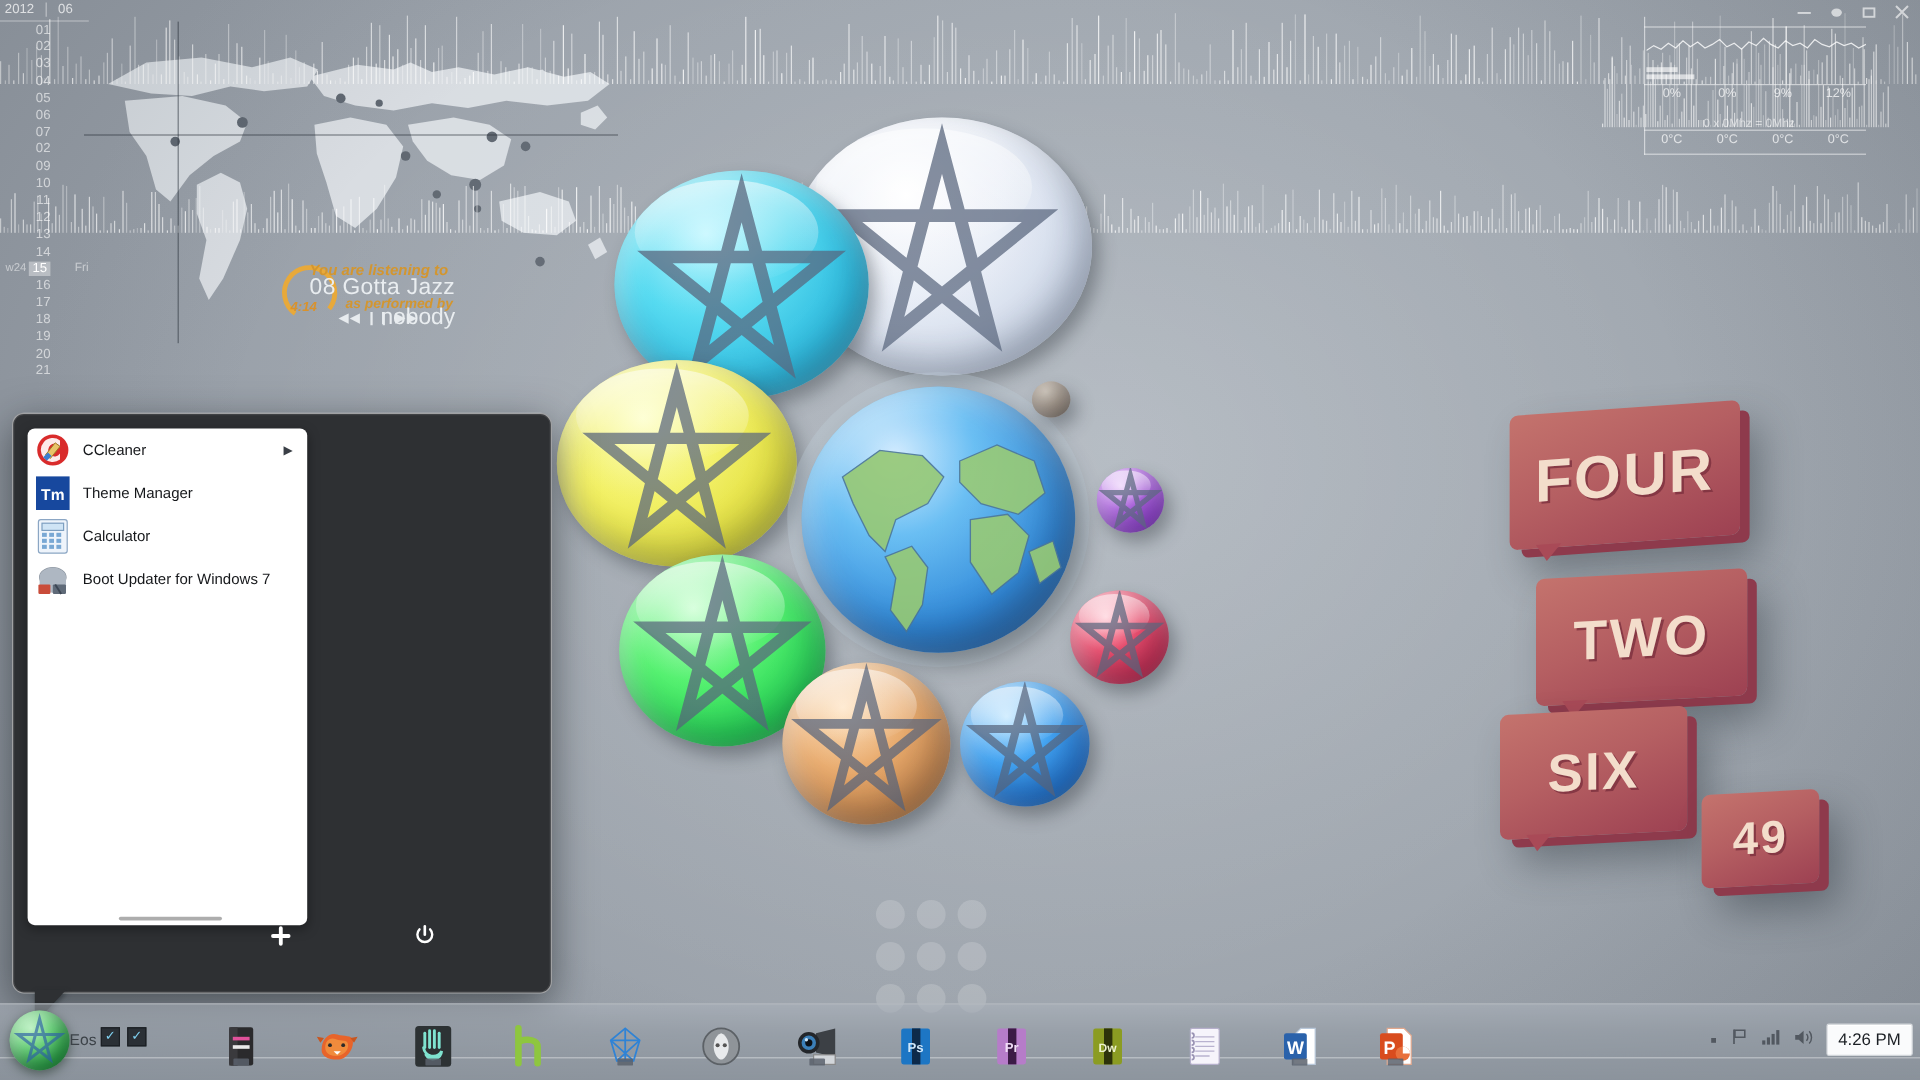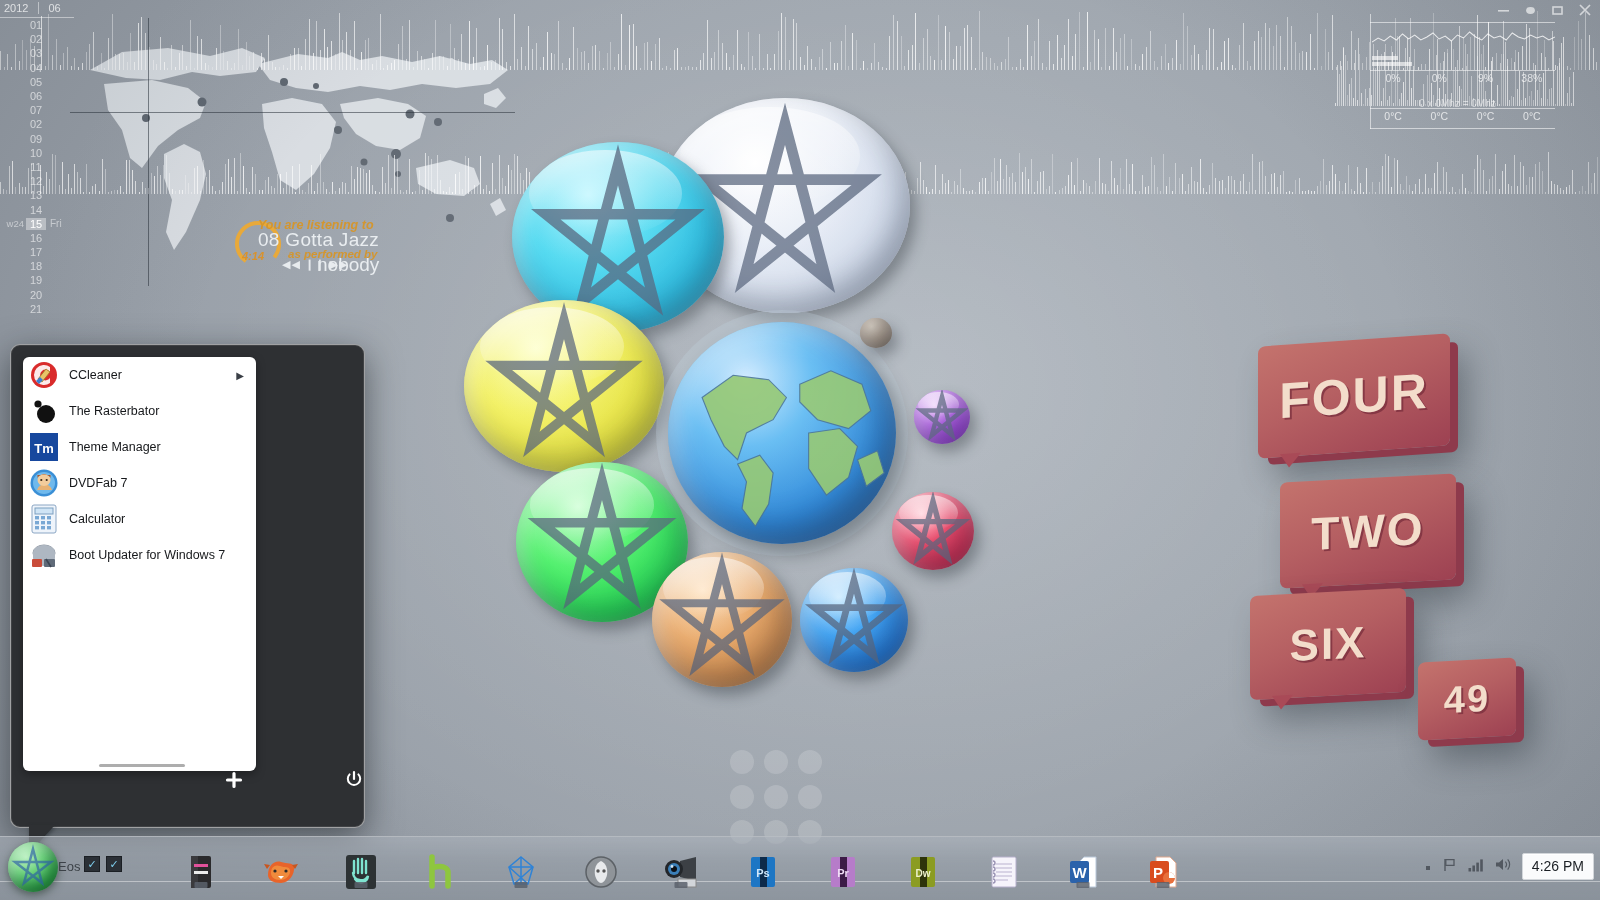--- a/index.html
+++ b/index.html
@@ -34,21 +34,21 @@
 
   
   .datebar { position:absolute; left:0; top:0; width:74px; height:350px;
     font-size:11px; color:rgba(255,255,255,.62); }
   .datebar .hdr { display:flex; padding:2px 4px 3px 4px; border-bottom:1px solid rgba(255,255,255,.45); }
   .datebar .hdr .yr { width:34px; text-align:left; color:rgba(255,255,255,.72); }
   .datebar .hdr .mo { flex:1; text-align:center; color:rgba(255,255,255,.72); border-left:1px solid rgba(255,255,255,.45); }
   .dayrow { height:14.2px; display:flex; align-items:center; font-size:11px; position:relative; }
   .dayrow .wk { width:26px; text-align:right; font-size:9.5px; color:rgba(255,255,255,.5); padding-right:2px; }
   .dayrow .dd { width:20px; text-align:center; color:rgba(255,255,255,.60); }
-  .dayrow .dow { padding-left:4px; font-size:10px; color:rgba(255,255,255,.5); }
+  .dayrow .dow { padding-left:20px; font-size:10px; color:rgba(255,255,255,.5); }
   .dayrow.today .dd { background:rgba(255,255,255,.38); color:#fff; }
 
   
   .nowplaying { position:absolute; left:232px; top:204px; width:200px; height:82px; }
   .np-ring { position:absolute; left:0; top:14px; width:52px; height:52px; }
   .np-time { position:absolute; left:10px; top:46px; font-size:11px; color:#d9922c; font-weight:bold; font-style:italic; }
   .np-l1 { position:absolute; left:26px; top:14px; font-size:12.5px; font-style:italic; font-weight:bold; color:#d3962f; }
   .np-l2 { position:absolute; left:26px; top:25px; font-size:19px; color:#e9edf0; letter-spacing:.3px; }
   .np-l3 { position:absolute; left:56px; top:44px; font-size:11.5px; font-style:italic; font-weight:bold; color:#d3962f; }
   .np-ctrl { position:absolute; left:50px; top:54px; font-size:11px; color:#e7ebee; letter-spacing:1px; }
@@ -92,21 +92,21 @@
   .wctl { position:absolute; right:8px; top:3px; display:flex; gap:14px; align-items:center;
     color:rgba(255,255,255,.62); }
   .wctl div { cursor:pointer; }
 
   
   .dotgrid { position:absolute; left:730px; top:750px; display:grid;
     grid-template-columns:repeat(3, 34px); grid-template-rows:repeat(3, 35px); }
   .dotgrid i { width:24px; height:24px; border-radius:50%; background:rgba(255,255,255,.17); display:block; }
 
   
-  .startmenu { position:absolute; left:10px; top:344px; width:355px; height:484px;
+  .startmenu { position:absolute; left:10px; top:344px; width:450px; height:484px;
     background:#2e3033; border-radius:10px;
     box-shadow:0 10px 34px rgba(20,25,30,.55), inset 0 0 0 1px rgba(255,255,255,.09);
     border:1px solid rgba(255,255,255,.55); }
   .sm-pointer { position:absolute; left:18px; bottom:-26px; width:0; height:0;
     border-left:0 solid transparent; border-right:26px solid transparent; border-top:28px solid #2e3033;
     filter:drop-shadow(1px 2px 2px rgba(20,25,30,.5)); }
   .sm-left { position:absolute; left:12px; top:12px; width:233px; height:414px;
     background:#fff; border-radius:6px; box-shadow:0 3px 10px rgba(0,0,0,.35); overflow:hidden; }
   .sm-item { display:flex; align-items:center; gap:10px; padding:3px 8px 3px 6px; min-height:34px; cursor:default; }
   .sm-ico { width:30px; height:30px; flex:0 0 30px; position:relative; border-radius:3px; }
@@ -1474,21 +1474,21 @@
         <polyline fill="none" stroke="rgba(255,255,255,.8)" stroke-width="1" points="0,18 6,14 12,17 18,12 24,16 30,10 36,15 42,11 48,16 54,13 60,9 66,15 72,12 78,17 84,11 90,14 96,8 102,13 108,16 114,10 120,14 126,12 132,16 138,9 144,13 150,15 156,11 162,14 168,12 174,16 180,13"></polyline>
       </svg>
     </div>
     <div class="bar" style="left:12px;top:42px;width:26px;"></div>
     <div class="bar" style="left:12px;top:48px;width:40px;"></div>
     <div class="sep" style="top:56px;left:10px;"></div>
     <div class="row" id="cpu-row" style="top:58px;">
         <div>0%</div>
         <div>0%</div>
         <div>9%</div>
-        <div>38%</div>
+        <div>12%</div>
       </div>
     <div class="mhz" style="top:84px;">0 x 0Mhz = 0Mhz</div>
     <div class="sep" style="top:94px;left:10px;"></div>
     <div class="row" id="temp-row" style="top:96px;">
         <div>0°C</div>
         <div>0°C</div>
         <div>0°C</div>
         <div>0°C</div>
       </div>
     <div class="sep" style="top:114px;left:10px;"></div>
@@ -1553,43 +1553,24 @@
                 <circle cx="15" cy="15" r="13" fill="#d92b2b"></circle>
                 <path d="M21,7 A10,10 0 1 0 21,23 L21,18 A5.4,5.4 0 1 1 21,12 Z" fill="#fff" opacity=".9"></path>
                 <path d="M9,19 L17,9 L21,12 L13,22 Z" fill="#e8c469" stroke="#9c7a22" stroke-width=".8"></path>
                 <path d="M7,21 L11,17 L14,20 L10,24 Z" fill="#3a7fd0"></path>
               </svg></span>
             <span class="sm-lbl">CCleaner</span>
             <span class="sm-arrow">▶</span>
           </div>
           <div class="sm-item">
             <span class="sm-ico"><svg viewBox="0 0 30 30">
-                <circle cx="9" cy="8" r="3.6" fill="#111"></circle>
-                <circle cx="17" cy="18" r="9" fill="#111"></circle>
-              </svg></span>
-            <span class="sm-lbl">The Rasterbator</span>
-          </div>
-          <div class="sm-item">
-            <span class="sm-ico"><svg viewBox="0 0 30 30">
                 <rect x="1" y="1" width="28" height="28" fill="#17489e"></rect>
                 <text x="15" y="21" font-family="Liberation Sans, sans-serif" font-size="13" font-weight="bold" fill="#fff" text-anchor="middle">Tm</text>
               </svg></span>
             <span class="sm-lbl">Theme Manager</span>
-          </div>
-          <div class="sm-item">
-            <span class="sm-ico"><svg viewBox="0 0 30 30">
-                <circle cx="15" cy="15" r="13.5" fill="#3a8fd6"></circle>
-                <circle cx="15" cy="15" r="11" fill="#6fb9ec"></circle>
-                <path d="M8,22 A8,9 0 0 1 23,22 Z" fill="#e8b274"></path>
-                <ellipse cx="15" cy="12" rx="6.5" ry="6" fill="#f3cc9c"></ellipse>
-                <path d="M8.5,10 A6.8,5 0 0 1 21.5,10 L21.5,7 L8.5,7 Z" fill="#b4541f"></path>
-                <circle cx="12.3" cy="12" r="1.1" fill="#3a2a1a"></circle>
-                <circle cx="17.7" cy="12" r="1.1" fill="#3a2a1a"></circle>
-              </svg></span>
-            <span class="sm-lbl">DVDFab 7</span>
           </div>
           <div class="sm-item">
             <span class="sm-ico"><svg viewBox="0 0 30 30">
                 <rect x="3" y="1" width="24" height="28" rx="2" fill="#eef4fb" stroke="#8ba6c4"></rect>
                 <rect x="6" y="4" width="18" height="6" fill="#cfe4f5" stroke="#7d9fc0"></rect>
                 <g fill="#79a8d4">
                   <rect x="6" y="12" width="4" height="3.4"></rect>
                   <rect x="12" y="12" width="4" height="3.4"></rect>
                   <rect x="18" y="12" width="4" height="3.4"></rect>
                   <rect x="6" y="17" width="4" height="3.4"></rect>

